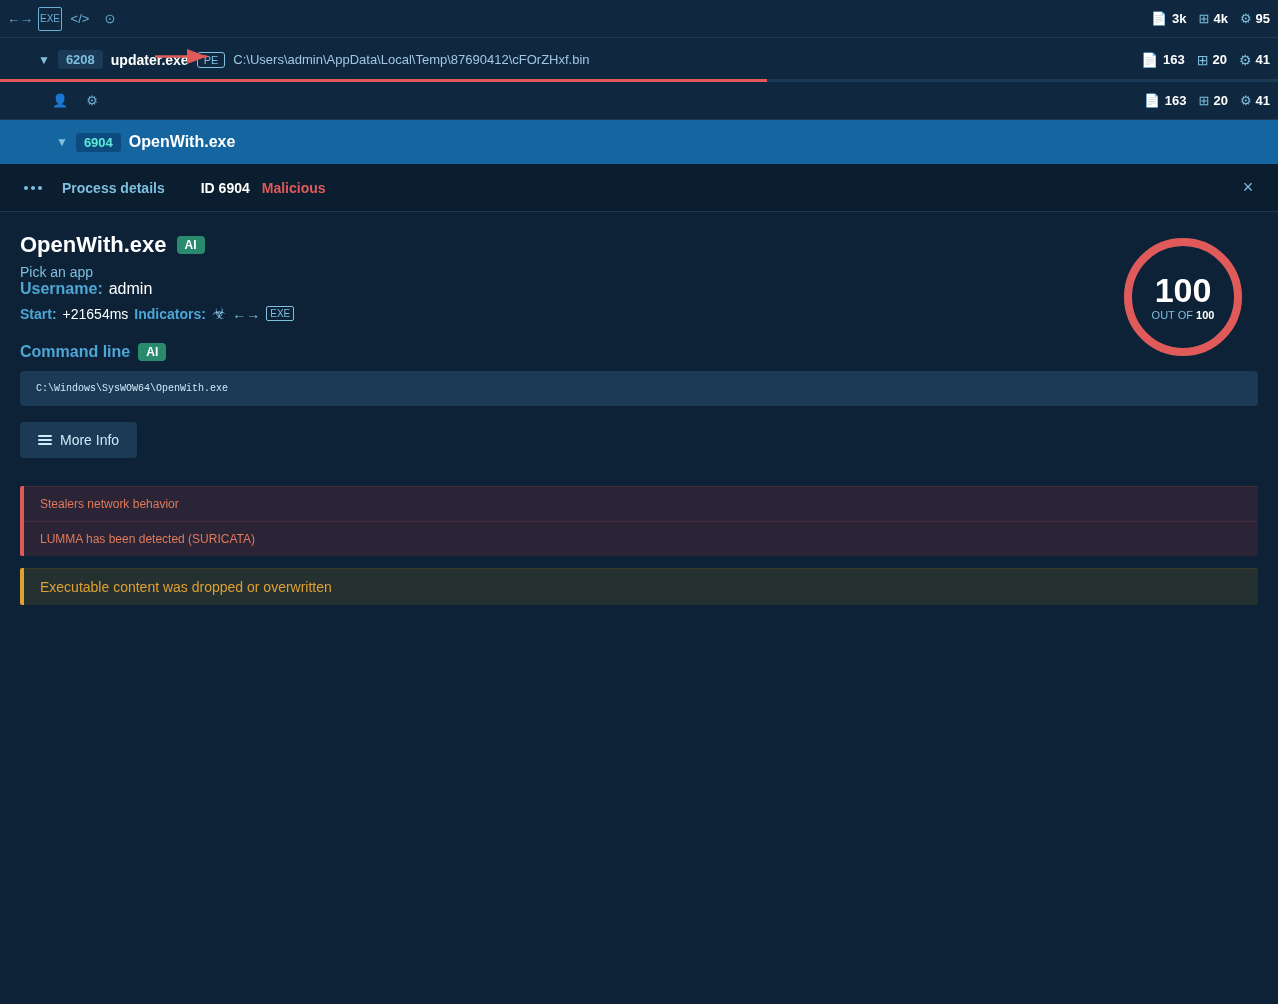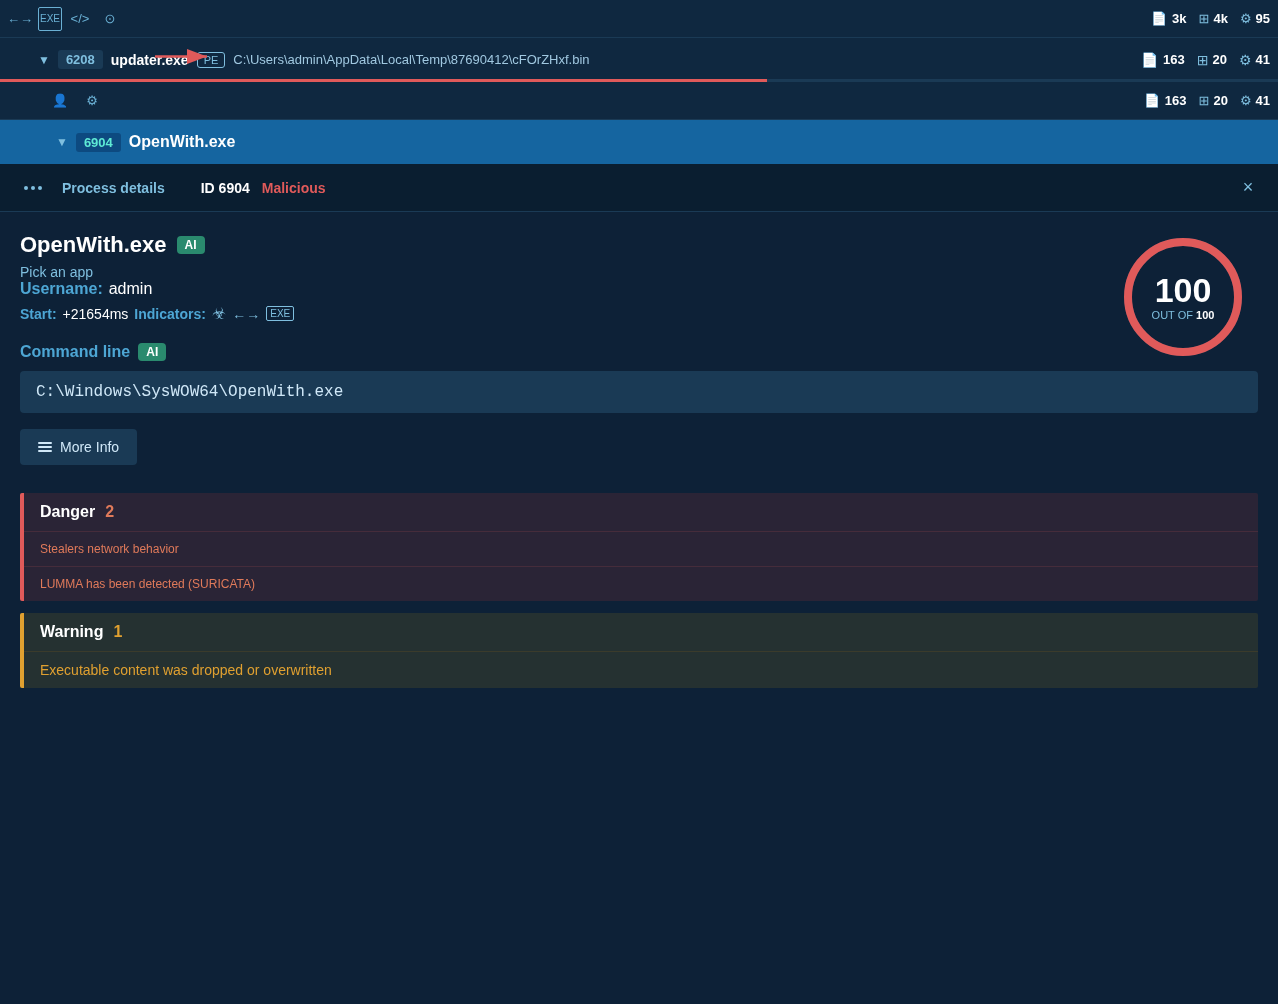--- a/index.html
+++ b/index.html
@@ -295,21 +295,21 @@
       font-weight: 600;
       margin-top: 20px;
       margin-bottom: 10px;
     }
 
     .cmd-line-box {
       background: #1a3a55;
       border-radius: 4px;
       padding: 12px 16px;
       color: #d0e8f8;
-      font-size: 16px;
+      font-size: 10px;
       font-family: 'Courier New', monospace;
       width: 100%;
       margin-bottom: 16px;
     }
 
     .more-info-btn {
       display: flex;
       align-items: center;
       gap: 8px;
       background: #1a3a55;
@@ -590,29 +590,21 @@
   <button class="more-info-btn">
     <div class="lines-icon">
       <span></span>
       <span></span>
       <span></span>
     </div>
     <span>More Info</span>
   </button>
 
   <div class="danger-section">
-    <div class="danger-header">
-      <span class="danger-title">Danger</span>
-      <span class="danger-count">2</span>
-    </div>
     <div class="danger-item">Stealers network behavior</div>
     <div class="danger-item">LUMMA has been detected (SURICATA)</div>
   </div>
 
   <div class="warning-section">
-    <div class="warning-header">
-      <span class="warning-title">Warning</span>
-      <span class="warning-count">1</span>
-    </div>
     <div class="warning-item">Executable content was dropped or overwritten</div>
   </div>
 
 </div>
 
 </body></html>

